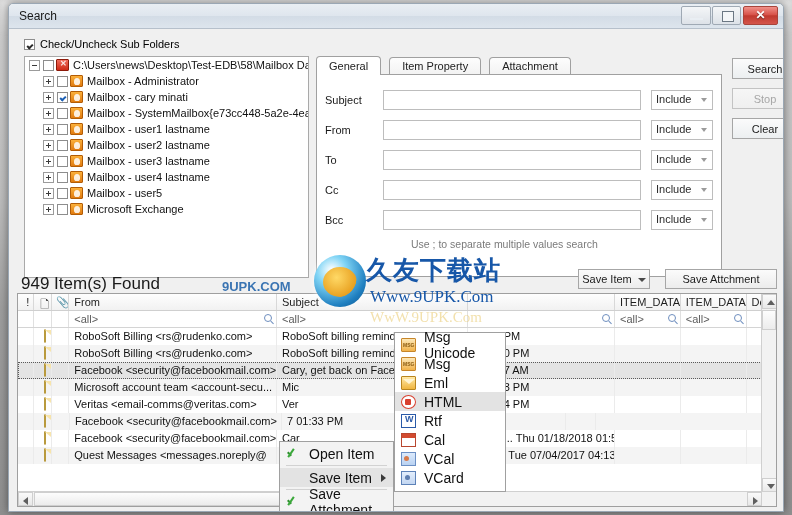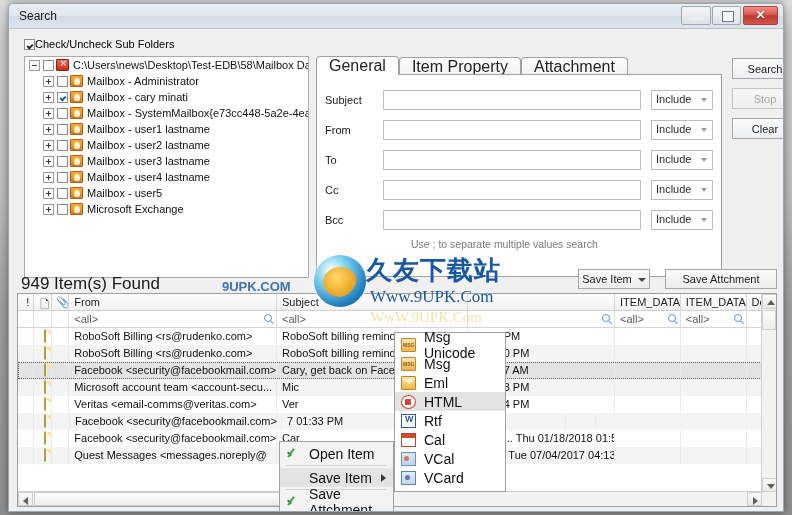--- a/index.html
+++ b/index.html
@@ -41,21 +41,21 @@
      border:1px solid #6b7783;background:#f4f6f8;}
   #btn-close { right:5px; width:35px; border-color:#a8443b;
      background:linear-gradient(180deg,#f0918a 0%,#d8534a 45%,#c0392f 52%,#d4554b 100%);
      color:#fff; font-weight:bold; font-size:12px; text-align:center; line-height:17px;
      text-shadow:0 1px 1px rgba(0,0,0,.5); }
 
   #client { position:absolute; left:0; top:25px; width:776px; height:484px;
      background:#f0f0f0; padding:6px 7px 0 7px; }
 
   
-  .chkrow { display:flex; align-items:center; margin:3px 0 6px 8px; }
+  .chkrow { display:flex; align-items:center; gap:5px; margin:3px 0 6px 8px; }
   .chk { width:11px; height:11px; border:1px solid #8d8d8d; background:#fff;
      position:relative; display:inline-block; }
   .chk.on::after { content:""; position:absolute; left:2px; top:4px; width:4px; height:2px;
      border-left:2px solid #2a2a2a; border-bottom:2px solid #2a2a2a;
      transform:rotate(-45deg); }
 
   
   #upper { position:relative; height:234px; }
   #treepanel { position:absolute; left:8px; top:0; width:285px; height:222px;
      background:#fff; border:1px solid #a9a9a9; overflow:hidden; }
@@ -77,24 +77,24 @@
   .ticon::after { content:""; position:absolute; left:3px; top:2px; width:6px; height:7px;
      background:#fff; border-radius:50% 50% 40% 40%; opacity:.85; }
   .ticon.err { background:linear-gradient(180deg,#f06a5a,#cf2a16); border-color:#8d1a0a; }
   .ticon.err::after { content:"\2715"; background:none; color:#fff; font-size:8px;
      left:3px; top:-1px; width:auto; height:auto; font-weight:bold; }
   .tlabel { overflow:hidden; }
 
   
   #formpanel { position:absolute; left:300px; top:0; width:406px; height:222px; }
   #tabstrip { display:flex; height:19px; align-items:flex-end; }
-  .tab { height:18px; padding:0 12px; line-height:17px; font-size:16px;
+  .tab { height:18px; padding:0 12px; line-height:17px; font-size:11px;
      background:linear-gradient(180deg,#fdfdfd,#f2f2f2);
      border:1px solid #a0a0a0; border-bottom:none;
-     border-radius:4px 4px 0 0; margin-right:0; color:#222;text-align:center; }
+     border-radius:4px 4px 0 0; margin-right:8px; color:#222;text-align:center; }
   .tab.sel { background:#fff; height:19px; line-height:18px; position:relative; z-index:3; }
   #tabbody { border:1px solid #a0a0a0; background:#fff; height:203px;
      margin-top:-1px; padding:13px 8px 0 8px; position:relative; }
   .frow { display:flex; align-items:center; height:23px; margin-bottom:7px; }
   .flabel { width:58px; font-size:11px; color:#1a1a1a; }
   .finput { flex:1; height:20px; border:1px solid #bdbdbd; background:#fff; }
   .fsel { width:62px; height:20px; margin-left:10px; border:1px solid #bdbdbd;
      background:#fff; font-size:11px; color:#2a2a2a; position:relative;
      padding:2px 0 0 4px; }
   .fsel .caret { position:absolute; right:5px; top:7px; width:0; height:0;

